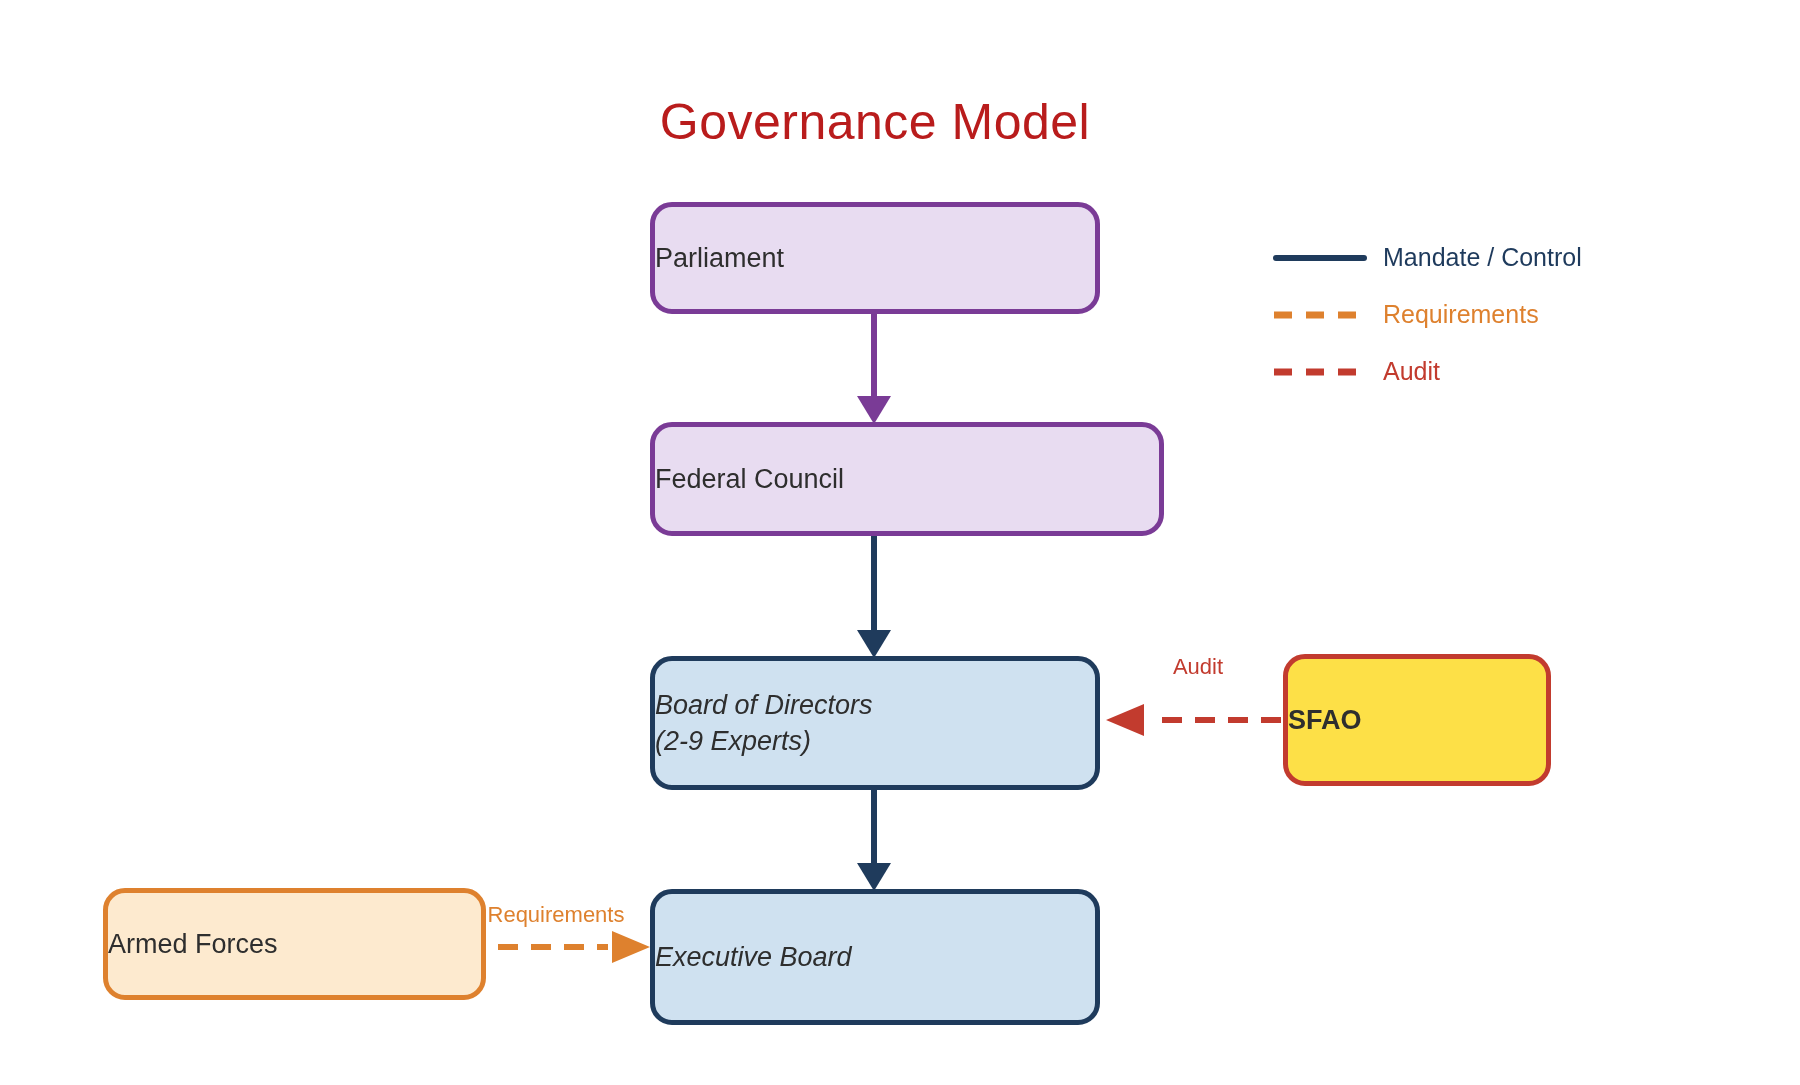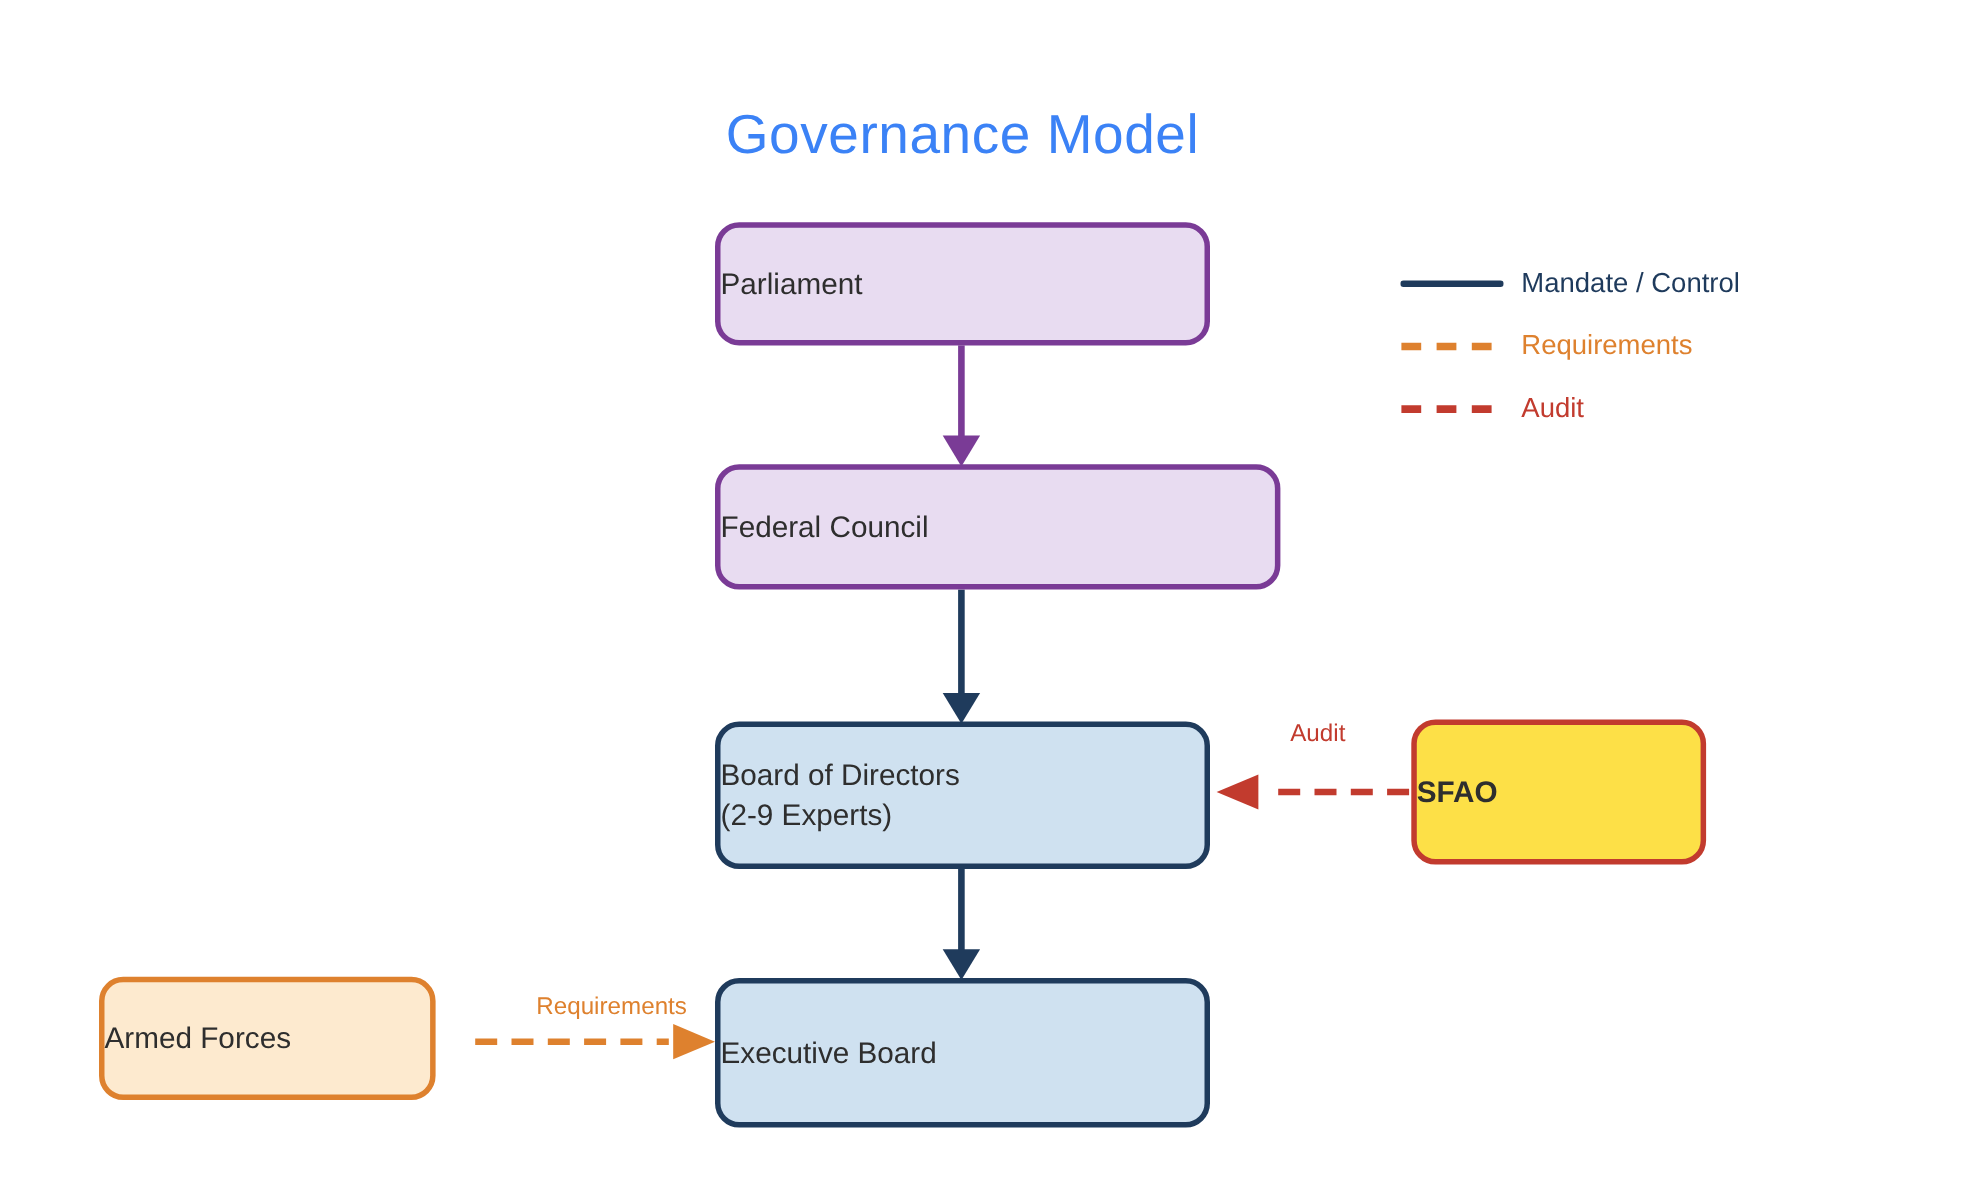--- a/index.html
+++ b/index.html
@@ -10,48 +10,48 @@
     background: #ffffff;
     font-family: "Liberation Sans", "DejaVu Sans", sans-serif;
     overflow: hidden;
   }
   .title {
     position: absolute;
     left: 375px; top: 93px; width: 1000px;
     text-align: center;
     font-size: 50px;
     letter-spacing: 0.5px;
-    color: #3b82f6;
+    color: #b91c1c;
   }
   .node {
     position: absolute;
     box-sizing: border-box;
     border-radius: 22px;
     border: 5px solid #000;
     display: flex;
     flex-direction: column;
     align-items: flex-start;
     justify-content: center;
     font-size: 27px;
     color: #2E2E2E;
     text-align: center;
     line-height: 36px;
     z-index: 2;
   }
   .node-purple { background: #E8DCF1; border-color: #7A3B96; }
-  .node-blue   { background: #CFE1F0; border-color: #1F3B5C; }
+  .node-blue   { background: #CFE1F0; border-color: #1F3B5C; font-style: italic; }
   .node-red    { background: #fde047; border-color: #C23B2E; font-weight: bold; }
   .node-orange { background: #FDEACF; border-color: #DE812E; }
 
   #node-parliament        { left: 650px;  top: 202px; width: 450px; height: 112px; }
   #node-federal-council   { left: 650px;  top: 422px; width: 514px; height: 114px; }
   #node-board-of-directors{ left: 650px;  top: 656px; width: 450px; height: 134px; }
   #node-executive-board   { left: 650px;  top: 889px; width: 450px; height: 136px; }
   #node-sfao              { left: 1283px; top: 654px; width: 268px; height: 132px; }
-  #node-armed-forces      { left: 90px;   top: 888px; width: 306px; height: 112px; }
+  #node-armed-forces      { left: 103px;   top: 888px; width: 383px; height: 112px; }
 
   .edge-label {
     position: absolute;
     font-size: 22px;
     text-align: center;
     z-index: 2;
   }
   #audit-edge-label        { left: 1128px; top: 654px; width: 140px; color: #C23B2E; }
   #requirements-edge-label { left: 476px;  top: 902px; width: 160px; color: #DE812E; }
 

